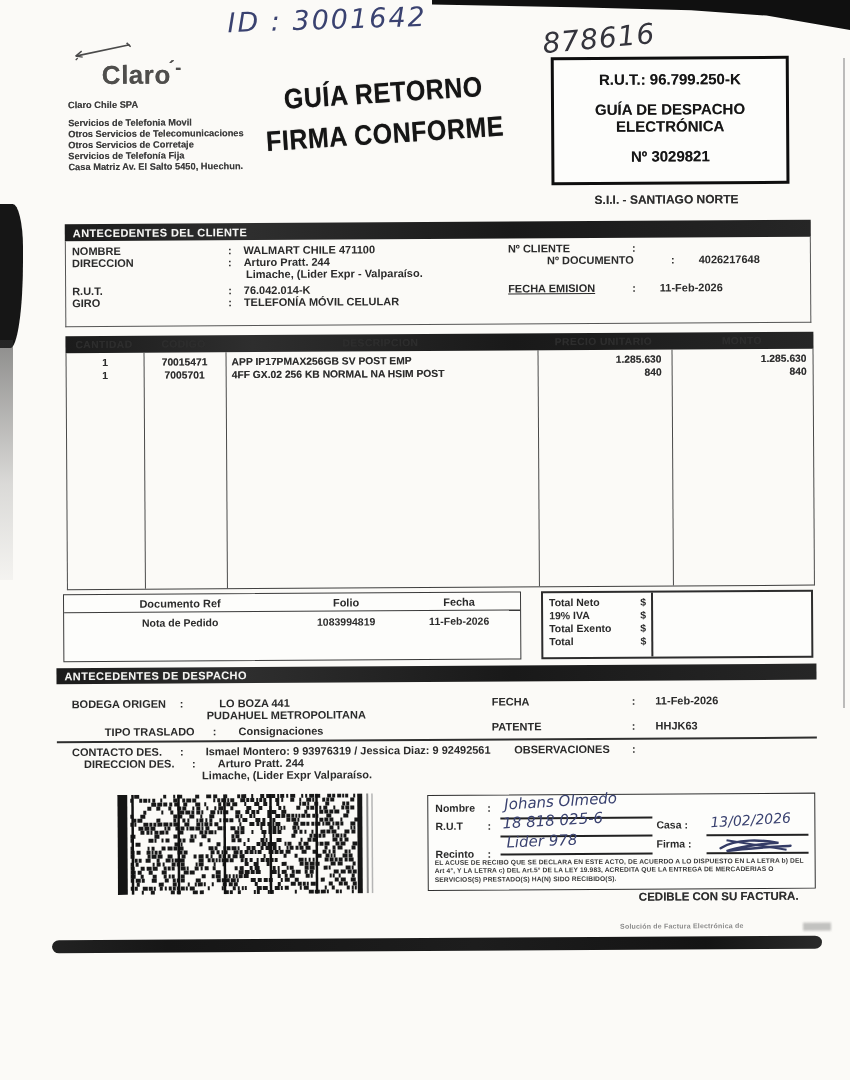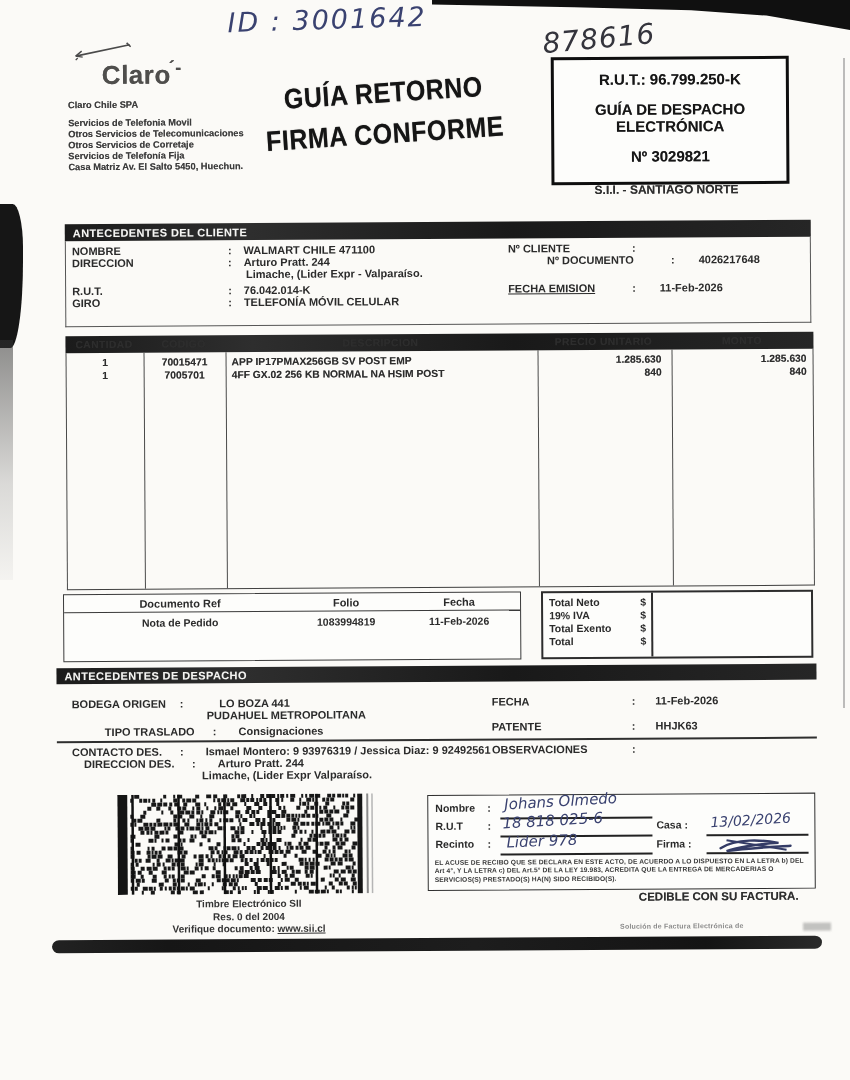--- a/index.html
+++ b/index.html
@@ -103,21 +103,21 @@
 
   <div class="abs stamp" style="left:286px;top:84px;">GUÍA RETORNO</div>
   <div class="abs stamp" style="left:268px;top:126px;">FIRMA CONFORME</div>
 
   <div class="abs rutbox" style="left:553px;top:58px;width:238px;height:128px;">
     <div style="font-size:15px;margin-top:11px;">R.U.T.: 96.799.250-K</div>
     <div style="font-size:15px;margin-top:13px;">GUÍA DE DESPACHO</div>
     <div style="font-size:15px;">ELECTRÓNICA</div>
     <div style="font-size:15px;margin-top:13px;">Nº 3029821</div>
   </div>
-  <div class="abs lab ink" style="left:596px;top:184px;font-size:12px;">S.I.I. - SANTIAGO NORTE</div>
+  <div class="abs lab ink" style="left:596px;top:194px;font-size:12px;">S.I.I. - SANTIAGO NORTE</div>
 
   <div class="abs band" style="left:66px;top:222px;width:746px;height:17px;">ANTECEDENTES DEL CLIENTE</div>
   <div class="abs" style="left:66px;top:239px;width:746px;height:86px;border:1.4px solid #555;border-top:none;box-sizing:border-box;">
 
     <div class="abs frow" style="left:6px;top:4px;">
         <span class="lab" style="width:156px;">NOMBRE</span>
         <span class="col"></span>
         <span class="val">WALMART CHILE 471100</span>
       </div>
     <div class="abs frow" style="left:6px;top:16px;">
@@ -244,21 +244,21 @@
   <div class="abs frow" style="left:490px;top:696px;">
       <span class="lab" style="width:140px;">FECHA</span>
       <span class="col"></span>
       <span class="val" style="margin-left:20px;">11-Feb-2026</span>
     </div>
   <div class="abs frow" style="left:490px;top:721px;">
       <span class="lab" style="width:140px;">PATENTE</span>
       <span class="col"></span>
       <span class="val" style="margin-left:20px;">HHJK63</span>
     </div>
-  <div class="abs frow" style="left:490px;top:744px;">
+  <div class="abs frow" style="left:490px;top:744px;text-align:center;">
       <span class="lab" style="width:140px;">OBSERVACIONES</span>
       <span class="col"></span>
       <span class="val" style="margin-left:20px;"></span>
     </div>
 
   <div class="abs" id="barcode" style="left:115px;top:793px;width:262px;height:100px;"><svg width="262" height="100" viewBox="0 0 262 100">
         <rect x="0" y="0" width="10" height="100" fill="#141414"></rect>
         <rect x="17" y="0" width="5" height="4" fill="#181818"></rect>
         <rect x="46" y="0" width="3" height="4" fill="#181818"></rect>
         <rect x="56" y="0" width="2" height="4" fill="#181818"></rect>
@@ -905,36 +905,31 @@
         <rect x="234" y="96" width="2" height="4" fill="#181818"></rect>
         <rect x="14" y="0" width="2.5" height="100" fill="#101010"></rect>
         <rect x="60" y="0" width="2.5" height="100" fill="#101010"></rect>
         <rect x="106" y="0" width="2.5" height="100" fill="#101010"></rect>
         <rect x="152" y="0" width="2.5" height="100" fill="#101010"></rect>
         <rect x="198" y="0" width="2.5" height="100" fill="#101010"></rect>
         <rect x="240" y="0" width="5" height="100" fill="#141414"></rect>
         <rect x="249" y="0" width="2" height="100" fill="#8a8a8a"></rect>
         <rect x="254" y="0" width="1.5" height="100" fill="#b5b5b5"></rect>
       </svg></div>
-  <div class="abs caption" style="left:130px;top:897px;width:232px;">
-    <div>Timbre Electrónico SII</div>
-    <div>Res. 0 del 2004</div>
-    <div><span>Verifique documento: </span><span class="link">www.sii.cl</span></div>
-  </div>
 
   <div class="abs" style="left:425px;top:795px;width:388px;height:96px;border:1.6px solid #2f2f2f;box-sizing:border-box;background:#fdfdfb;">
     <div class="abs frow" style="left:7px;top:6px;">
         <span class="lab" style="width:52px;font-size:10.5px;">Nombre</span>
         <span class="col"></span>
       </div>
     <div class="abs frow" style="left:7px;top:24px;">
         <span class="lab" style="width:52px;font-size:10.5px;">R.U.T</span>
         <span class="col"></span>
       </div>
-    <div class="abs frow" style="left:7px;top:42px;align-items:flex-end;">
+    <div class="abs frow" style="left:7px;top:52px;align-items:flex-end;">
         <span class="lab" style="width:52px;font-size:10.5px;">Recinto</span>
         <span class="col"></span>
       </div>
     <div class="abs lab" style="left:228px;top:24px;font-size:10.5px;">Casa :</div>
     <div class="abs lab" style="left:228px;top:43px;font-size:10.5px;">Firma :</div>
 
     <div class="abs" style="left:72px;top:22px;width:152px;height:1.8px;background:#222;"></div>
     <div class="abs" style="left:72px;top:40px;width:152px;height:1.8px;background:#222;"></div>
     <div class="abs" style="left:72px;top:58px;width:152px;height:1.8px;background:#222;"></div>
     <div class="abs" style="left:278px;top:40px;width:102px;height:1.8px;background:#222;"></div>

